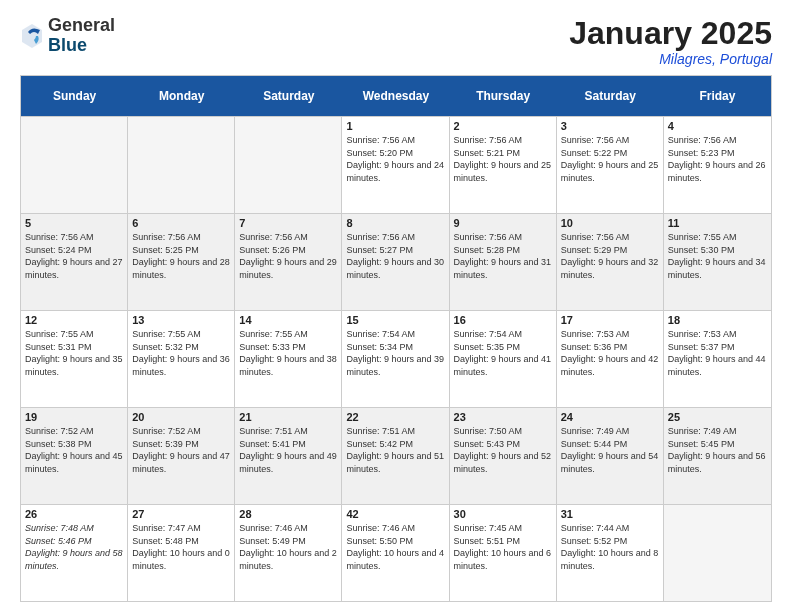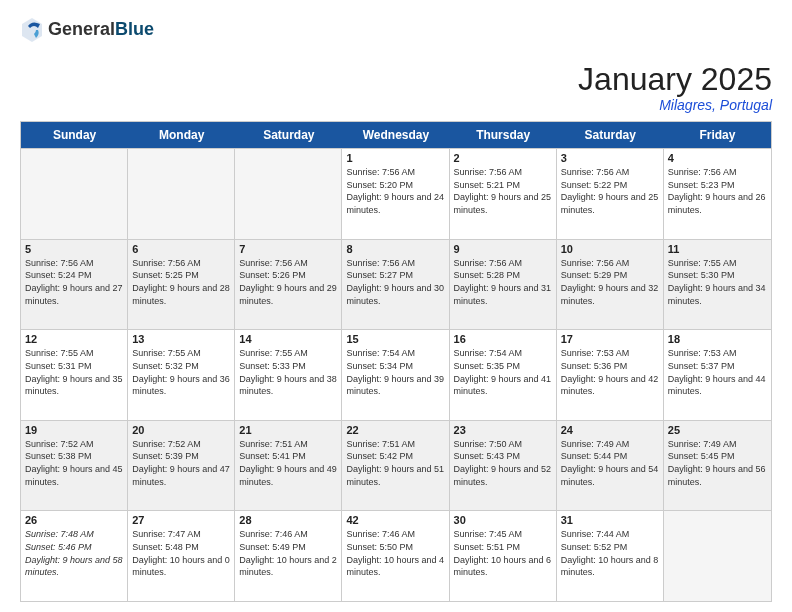--- a/index.html
+++ b/index.html
@@ -22,20 +22,21 @@
       justify-content: space-between;
       align-items: flex-start;
       margin-bottom: 8px;
     }
     .logo {
       display: flex;
       align-items: center;
     }
     .logo-text {
       display: flex;
+      flex-direction: column;
       line-height: 1.1;
     }
     .logo-general {
       font-size: 18px;
       font-weight: bold;
       color: #333;
     }
     .logo-blue {
       font-size: 18px;
       font-weight: bold;
@@ -44,24 +45,23 @@
     .logo-icon {
       width: 24px;
       height: 28px;
       margin-right: 4px;
     }
     .title-block {
       text-align: right;
     }
     .month-title {
       font-size: 32px;
-      font-weight: normal;
+      font-weight: bold;
       color: #222;
       line-height: 1.1;
-      margin-top: 46px;
     }
     .location {
       font-size: 14px;
       color: #1d4ed8;
       font-style: italic;
     }
     .calendar {
       flex: 1;
       display: flex;
       flex-direction: column;
@@ -70,21 +70,21 @@
     .cal-header {
       display: grid;
       grid-template-columns: repeat(7, 1fr);
       background: #1a56a0;
     }
     .cal-header-cell {
       color: #fff;
       font-size: 12px;
       font-weight: bold;
       text-align: center;
-      padding: 6px 2px;
+      padding: 13px 2px;
     }
     .cal-body {
       flex: 1;
       display: flex;
       flex-direction: column;
     }
     .cal-row {
       display: grid;
       grid-template-columns: repeat(7, 1fr);
       flex: 1;

